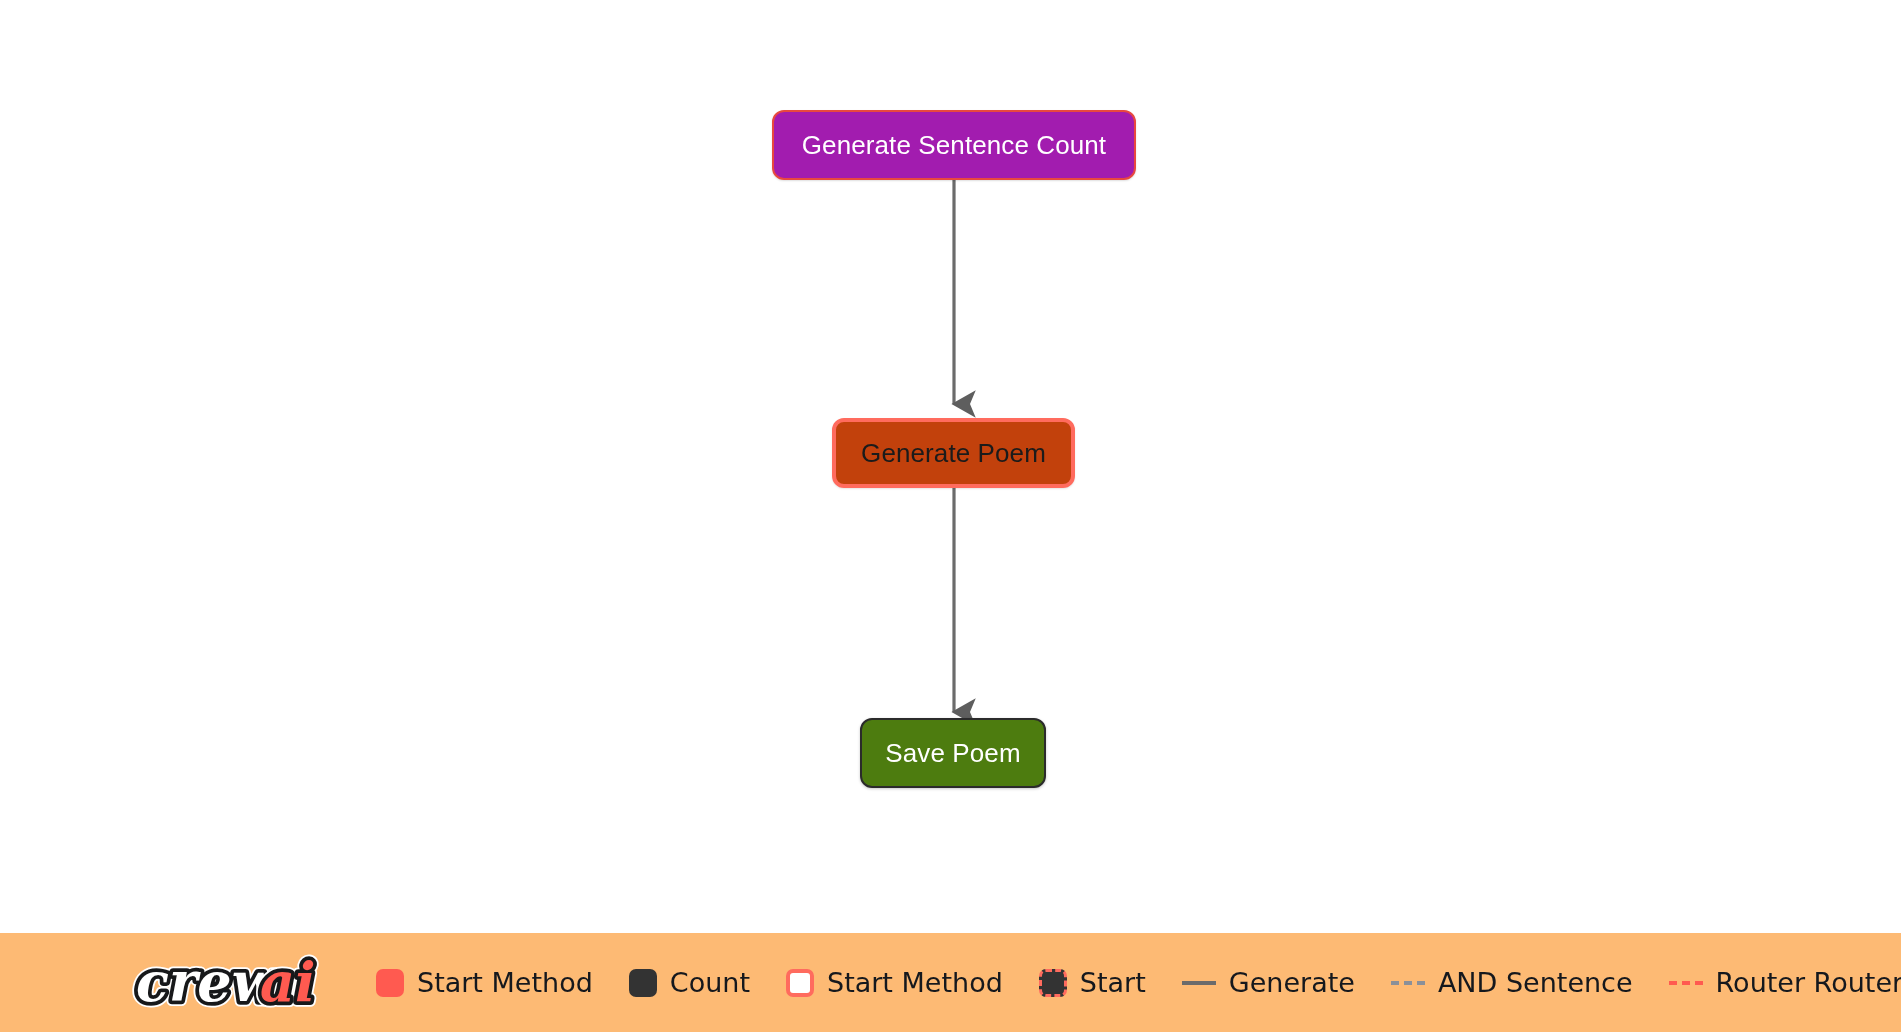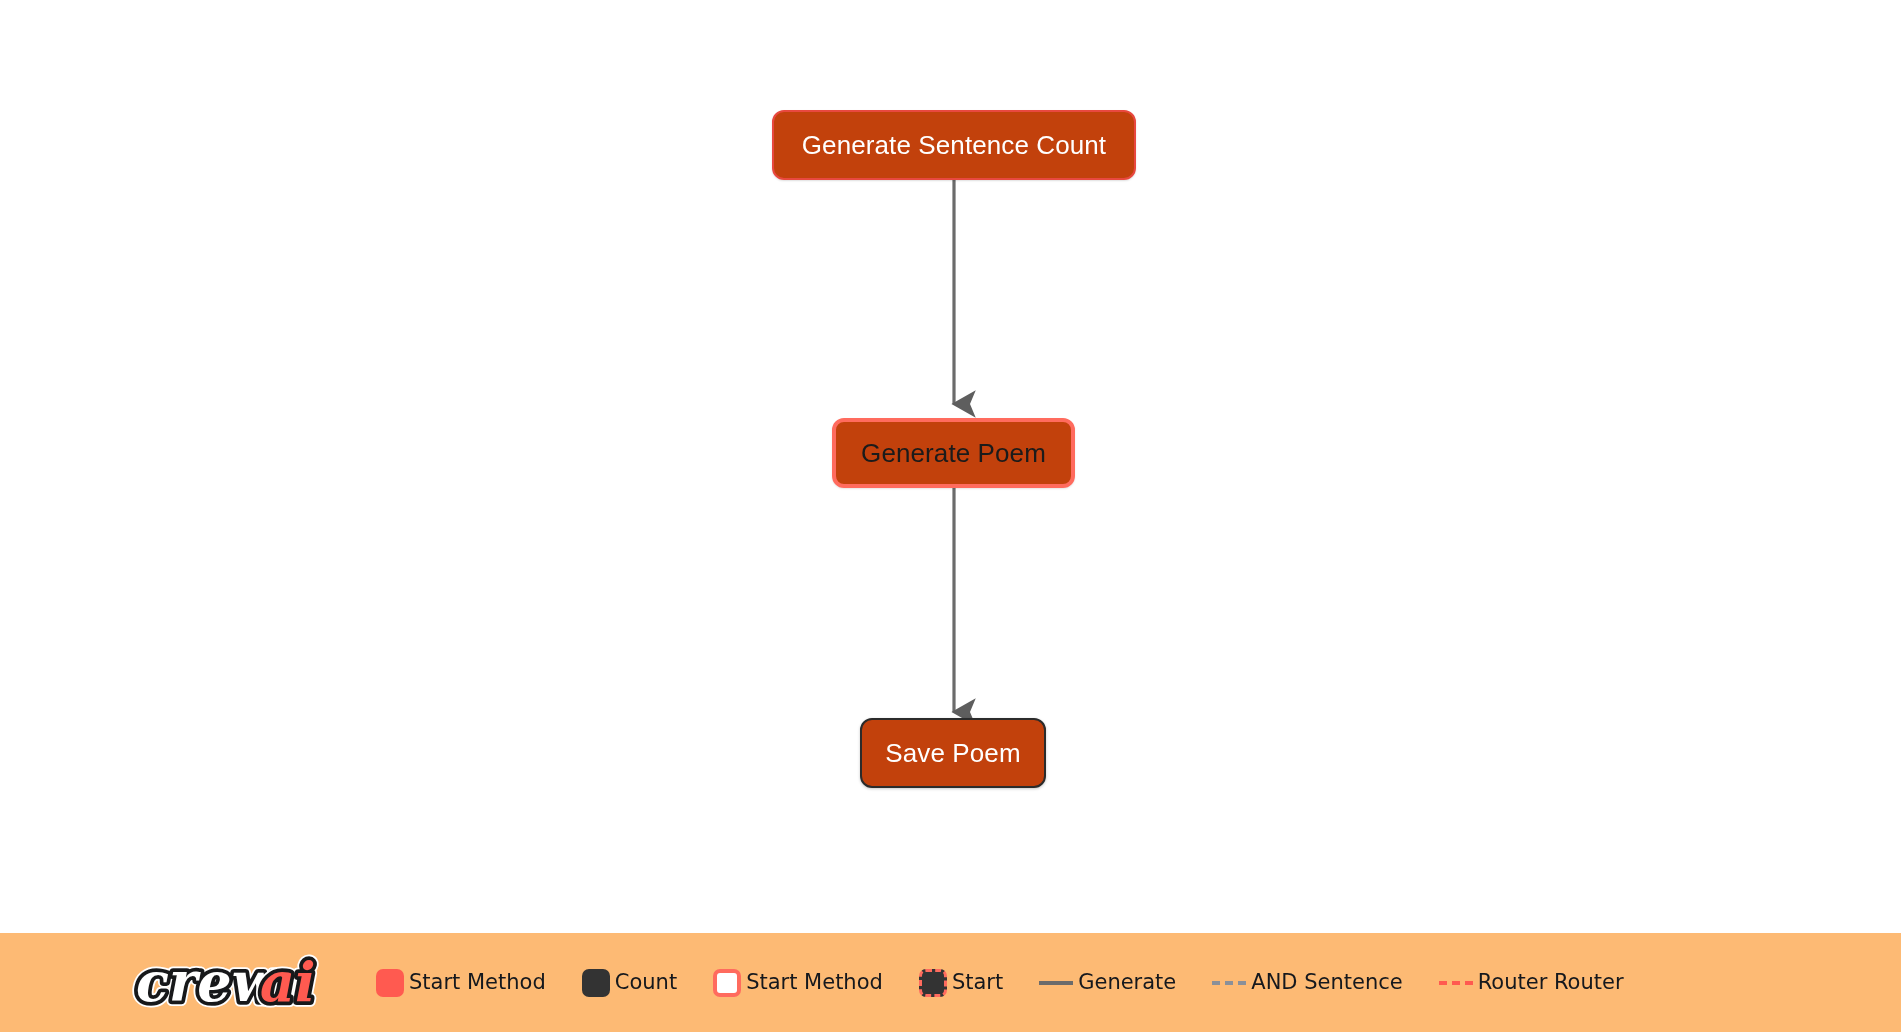--- a/index.html
+++ b/index.html
@@ -43,37 +43,37 @@
     border-radius: 12px;
     white-space: nowrap;
     font-family: "Liberation Sans", sans-serif;
     font-size: 26px;
     line-height: 1;
     letter-spacing: 0.1px;
   }
 
   
   .node--start {
-    background: #c2410c;
+    background: #a21caf;
     border: 2px solid #E8483F;
     color: #ffffff;
     box-shadow: 0 1px 2px rgba(0,0,0,0.13);
   }
 
   
   .node--crew {
     background: #c2410c;
     border: 4px solid #FF6B5E;
     color: #1b1b1b;
     box-shadow: 0 1px 2px rgba(0,0,0,0.10);
   }
 
   
   .node--method {
-    background: #c2410c;
+    background: #4d7c0f;
     border: 2px solid #2b2b2b;
     color: #ffffff;
     box-shadow: 0 1px 3px rgba(0,0,0,0.22);
   }
 
   
   #legend-bar {
     position: absolute;
     left: 0;
     top: 933px;
@@ -102,24 +102,24 @@
 
   .legend-item {
     display: flex;
     align-items: center;
     margin-right: 36px;
     white-space: nowrap;
   }
 
   .legend-label {
     font-family: "DejaVu Sans", sans-serif;
-    font-size: 21px;
+    font-size: 27px;
     color: #15181d;
     line-height: 1;
-    margin-left: 5px;
+    margin-left: 13px;
   }
 
   .swatch {
     width: 28px;
     height: 28px;
     border-radius: 7px;
     box-sizing: border-box;
     flex: none;
   }
   .swatch--start  { background: #FF5A50; }

